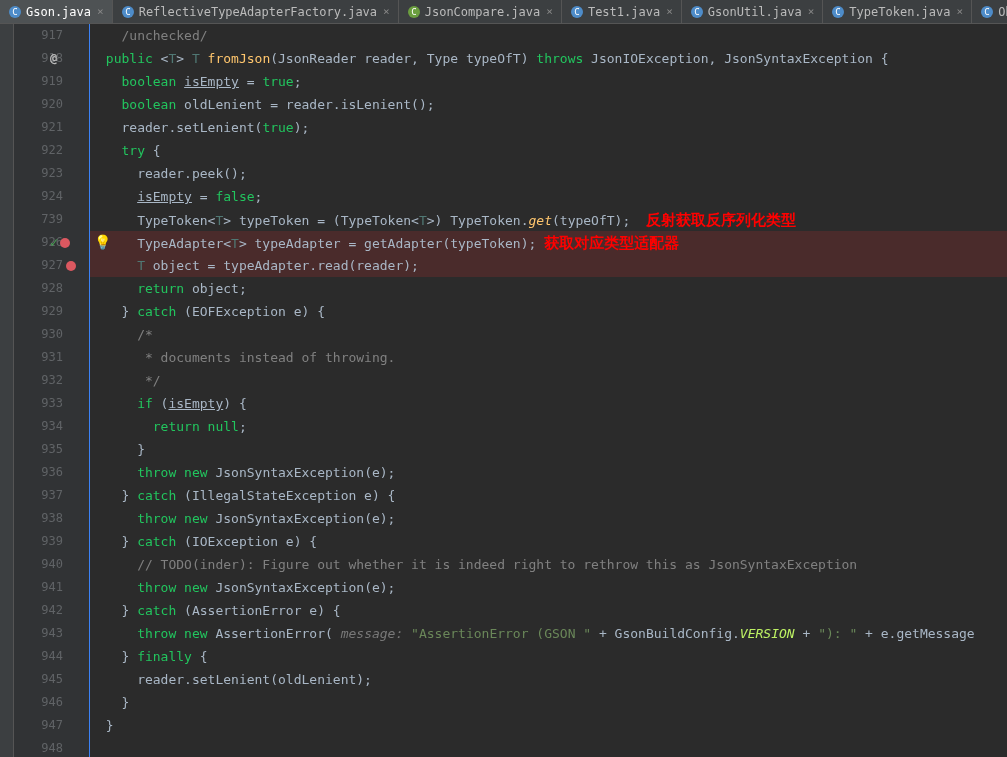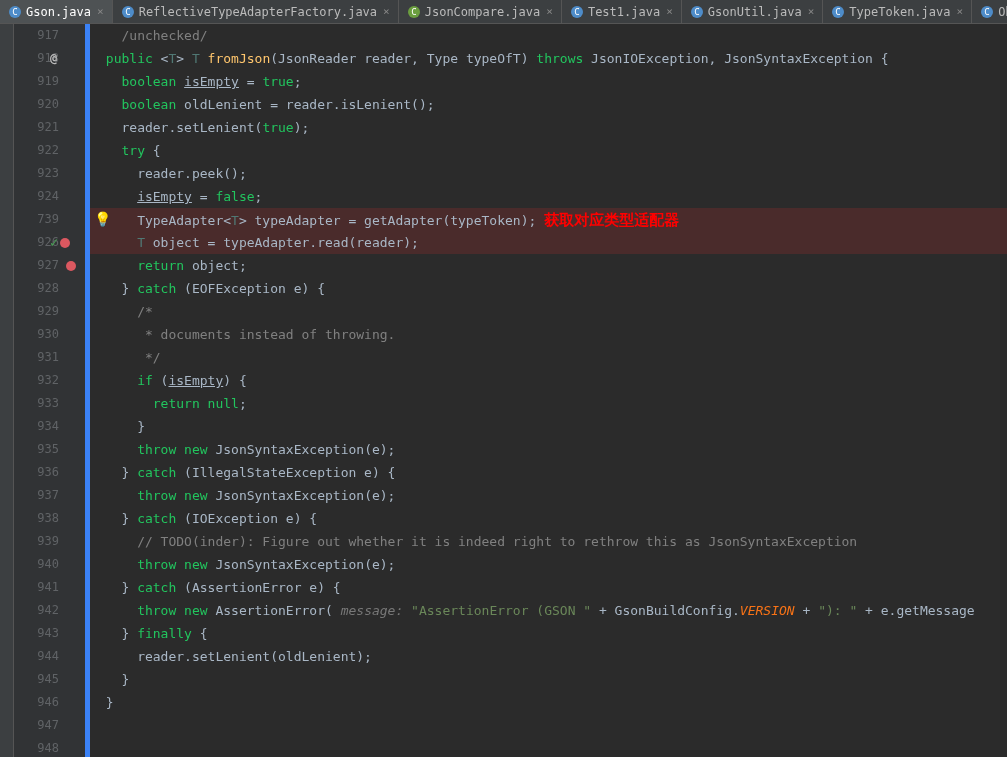--- a/index.html
+++ b/index.html
@@ -60,21 +60,21 @@
       border-right: 1px solid #555;
     }
     .gutter {
       width: 76px;
       background: #313335;
       color: #606366;
       text-align: right;
       user-select: none;
       font-size: 12px;
       padding-top: 0;
-      border-right: 5px solid #3b82f6;
+      border-right: 1px solid #3b82f6;
     }
     .gutter-line {
       height: 23px;
       line-height: 23px;
       padding-right: 26px;
       position: relative;
     }
     .gutter-line .marker-area {
       position: absolute;
       left: 36px;
@@ -122,21 +122,21 @@
       left: 4px;
       color: #f0a732;
       font-size: 14px;
     }
     .kw { color: #22c55e; }
     .generic { color: #507874; }
     .method { color: #ffc66d; }
     .string { color: #6a8759; }
     .comment { color: #808080; }
     .italic-method { font-style: italic; color: #ffc66d; }
-    .field-static { color: #f97316; font-style: italic; }
+    .field-static { color: #bef264; font-style: italic; }
     .param-hint { color: #787878; font-style: italic; text-align: right; }
     .underline { text-decoration: underline; }
     .red-annotation {
       color: #ff0000;
       font-weight: bold;
       font-family: sans-serif;
       font-size: 15px;
     }
   </style>
 </head>
@@ -262,20 +262,21 @@
 
   <div class="code-area">
     <div class="code-line">   <span class="comment">/unchecked/</span></div>
     <div class="code-line"> <span class="kw">public</span> &lt;<span class="generic">T</span>&gt; <span class="generic">T</span> <span class="method">fromJson</span><span>(JsonReader reader, Type typeOfT) </span><span class="kw">throws</span><span> JsonIOException, JsonSyntaxException {</span></div>
     <div class="code-line">   <span class="kw">boolean</span> <span class="underline">isEmpty</span><span> = </span><span class="kw">true</span><span>;</span></div>
     <div class="code-line">   <span class="kw">boolean</span><span> oldLenient = reader.isLenient();</span></div>
     <div class="code-line">   <span>reader.setLenient(</span><span class="kw">true</span><span>);</span></div>
     <div class="code-line">   <span class="kw">try</span><span> {</span></div>
     <div class="code-line">     <span>reader.peek();</span></div>
     <div class="code-line">     <span class="underline">isEmpty</span><span> = </span><span class="kw">false</span><span>;</span></div>
+    <div class="code-line">     <span>TypeToken&lt;</span><span class="generic">T</span><span>&gt; typeToken = (TypeToken&lt;</span><span class="generic">T</span><span>&gt;) TypeToken.</span><span class="italic-method">get</span><span>(typeOfT);</span>  <span class="red-annotation">反射获取反序列化类型</span></div>
     <div class="code-line highlighted-red"><span class="bulb-icon">💡</span>     <span>TypeAdapter&lt;</span><span class="generic">T</span><span>&gt; typeAdapter = getAdapter(typeToken);</span> <span class="red-annotation">获取对应类型适配器</span></div>
     <div class="code-line highlighted-red">     <span class="generic">T</span><span> object = typeAdapter.read(reader);</span></div>
     <div class="code-line">     <span class="kw">return</span><span> object;</span></div>
     <div class="code-line">   <span>} </span><span class="kw">catch</span><span> (EOFException e) {</span></div>
     <div class="code-line">     <span class="comment">/*</span></div>
     <div class="code-line">     <span class="comment"> * documents instead of throwing.</span></div>
     <div class="code-line">     <span class="comment"> */</span></div>
     <div class="code-line">     <span class="kw">if</span><span> (</span><span class="underline">isEmpty</span><span>) {</span></div>
     <div class="code-line">       <span class="kw">return</span> <span class="kw">null</span><span>;</span></div>
     <div class="code-line">     <span>}</span></div>

